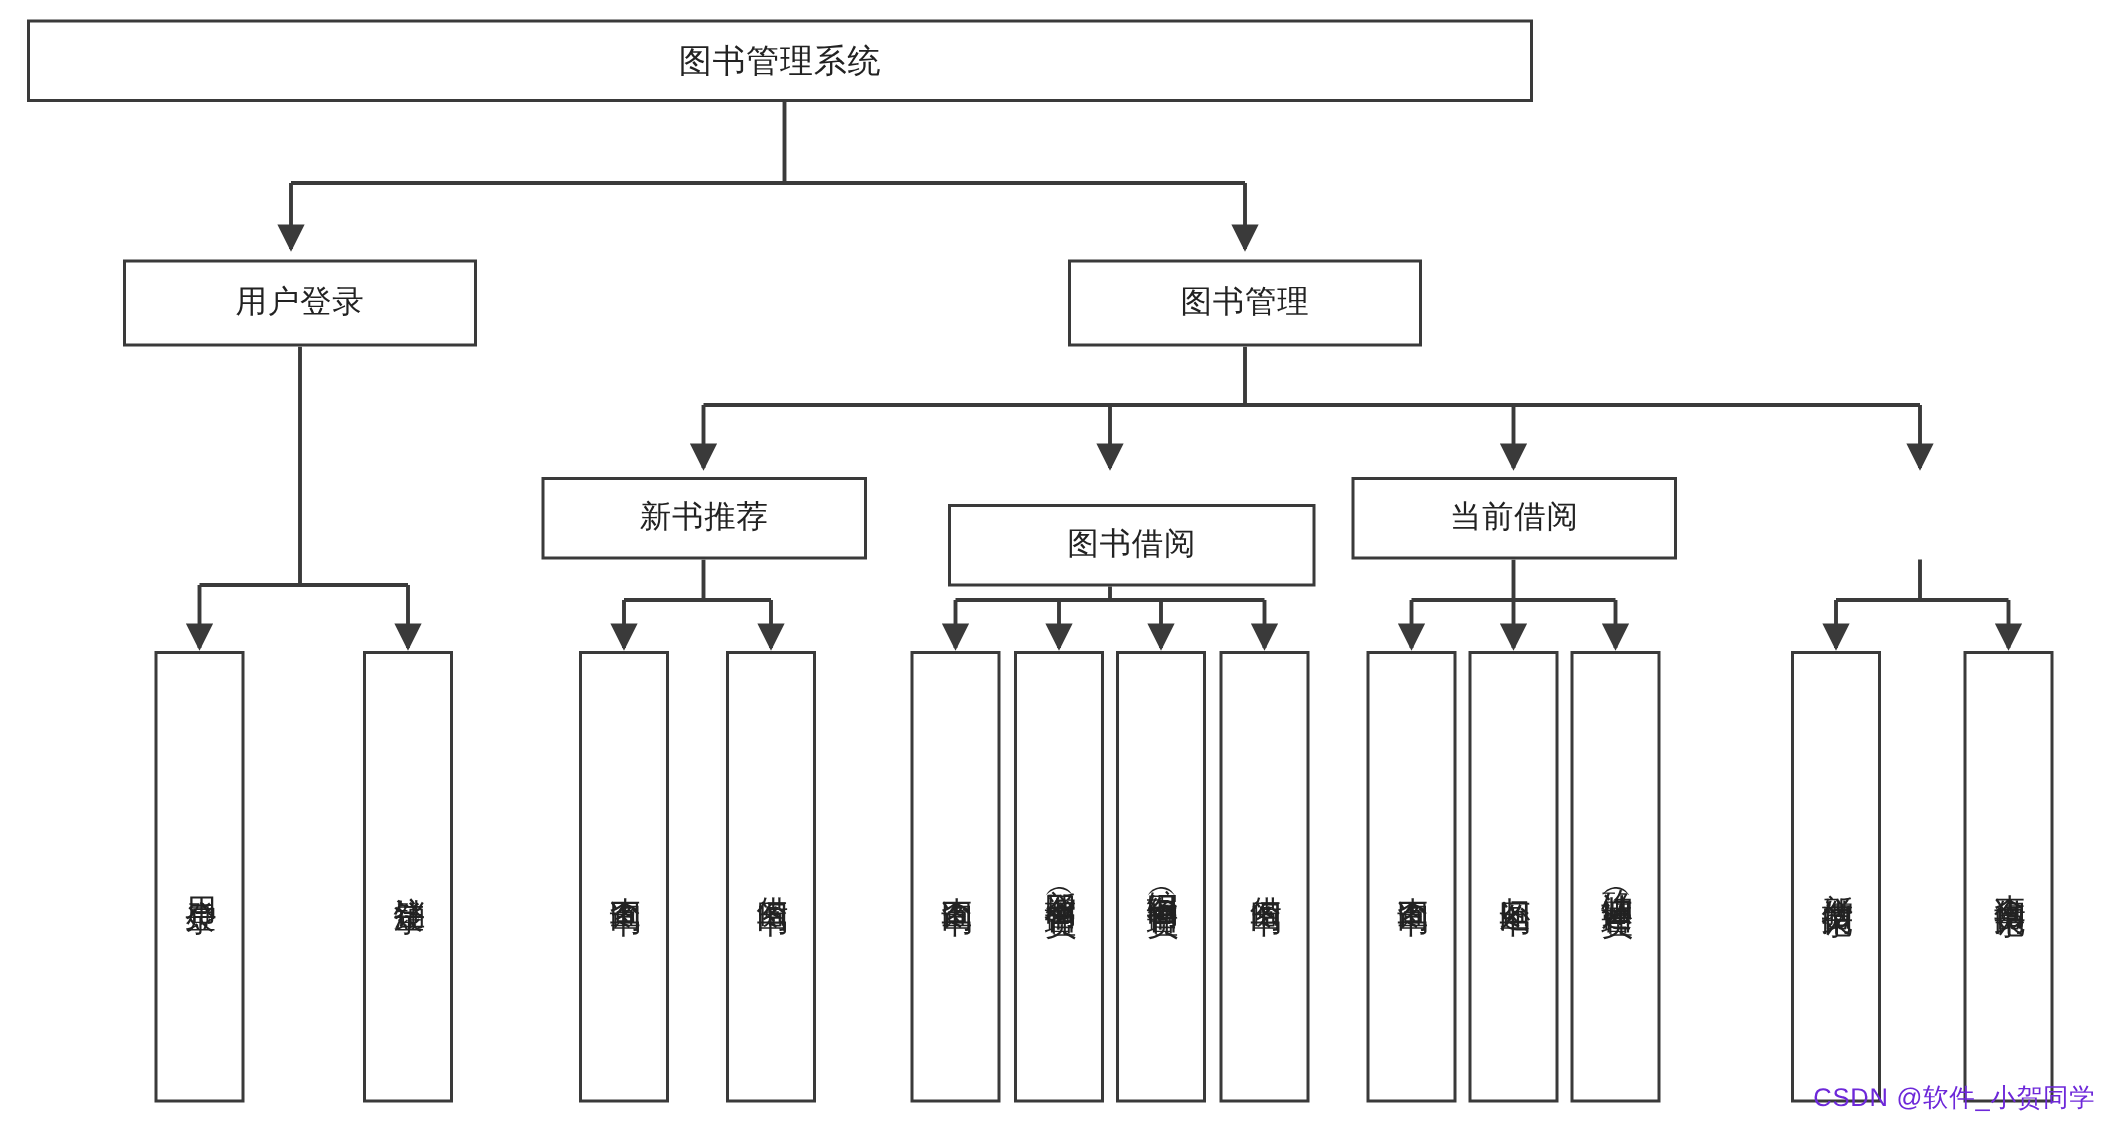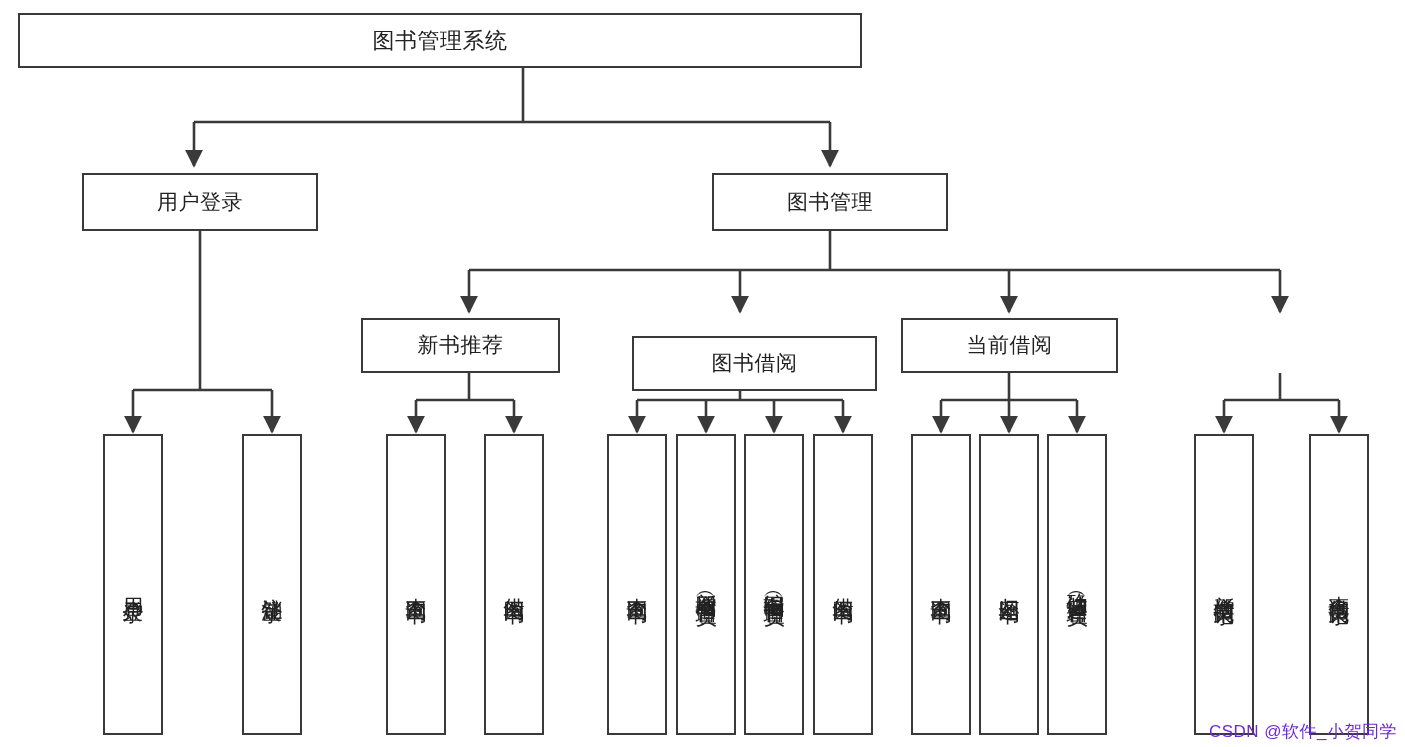--- a/index.html
+++ b/index.html
@@ -125,32 +125,32 @@
       <path d="M 1009 400 L 1009 432" marker-end="url(#arrow)"></path>
       <path d="M 1077 400 L 1077 432" marker-end="url(#arrow)"></path>
 
       <path d="M 1280 373 L 1280 400"></path>
       <path d="M 1224 400 L 1339 400"></path>
       <path d="M 1224 400 L 1224 432" marker-end="url(#arrow)"></path>
       <path d="M 1339 400 L 1339 432" marker-end="url(#arrow)"></path>
     </g>
   </svg>
 
-  <div class="node horiz root" style="left:18px; top:13px; width:844px; height:55px;">
+  <div class="node horiz root" style="left:18px; top:13px; width:1004px; height:55px;">
     <span class="lbl">图书管理系统</span>
   </div>
 
   <div class="node horiz" style="left:82px; top:173px; width:236px; height:58px;">
     <span class="lbl">用户登录</span>
   </div>
   <div class="node horiz" style="left:712px; top:173px; width:236px; height:58px;align-items:center;">
     <span class="lbl">图书管理</span>
   </div>
 
-  <div class="node horiz" style="left:361px; top:318px; width:199px; height:55px;">
+  <div class="node horiz" style="left:361px; top:318px; width:217px; height:55px;">
     <span class="lbl">新书推荐</span>
   </div>
   <div class="node horiz" style="left:632px; top:336px; width:245px; height:55px;">
     <span class="lbl">图书借阅</span>
   </div>
   <div class="node horiz" style="left:901px; top:318px; width:217px; height:55px;">
     <span class="lbl">当前借阅</span>
   </div>
 
   <div class="node vert" style="left:103px; top:434px; width:60px; height:301px;">

